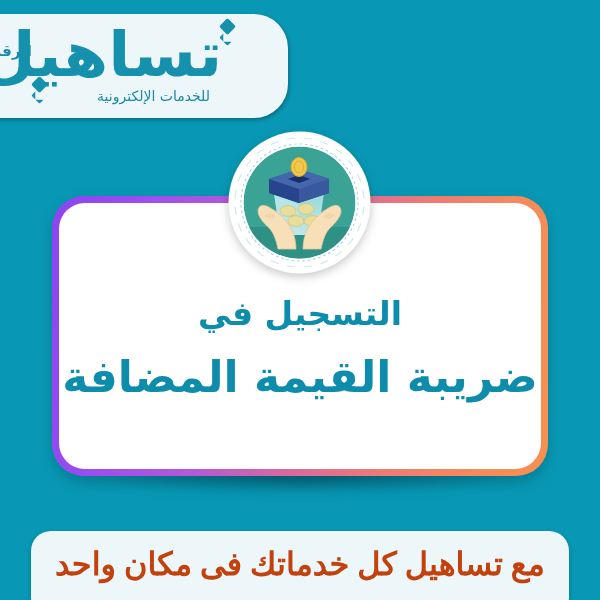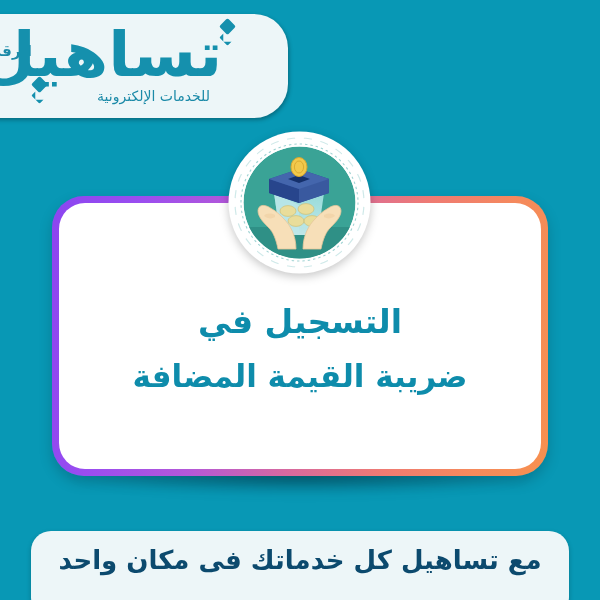--- a/index.html
+++ b/index.html
@@ -158,21 +158,21 @@
   .card-title-line {
     font-size: 33px;
     font-weight: 700;
     color: #0e8cab;
     line-height: 1.28;
     text-align: center;
     white-space: nowrap;
     letter-spacing: -0.3px;
   }
   .card-title-line.line1 { margin-top: 34px; }
-  .card-title-line.line2 { font-size: 31px; }
+  .card-title-line.line2 { font-size: 44px; }
 
   
   .icon-badge {
     position: absolute;
     left: 228px;
     top: 131px;
     width: 143px;
     height: 143px;
     z-index: 5;
     filter: drop-shadow(0 3px 5px rgba(0,0,0,0.22));
@@ -188,25 +188,26 @@
     height: 86px;
     background: #edf6f8;
     border-radius: 20px;
     box-shadow: 0 2px 5px rgba(0,0,0,0.22);
     display: flex;
     align-items: flex-start;
     justify-content: center;
     padding-top: 14px;
   }
   .bottom-banner-text {
-    font-size: 26px;
+    font-size: 32px;
     font-weight: 700;
-    color: #0c4a6e;
+    color: #c2410c;
     white-space: nowrap;
     letter-spacing: -0.2px;
+    font-family: Liberation Serif, serif;
   }
 </style>
 </head>
 <body>
 
 <div id="poster">
 
   <div class="logo-badge">
     <div class="logo-inner">
 

